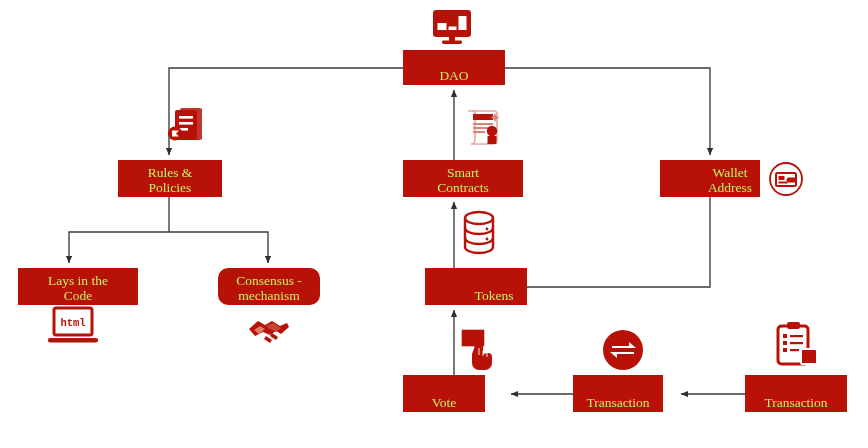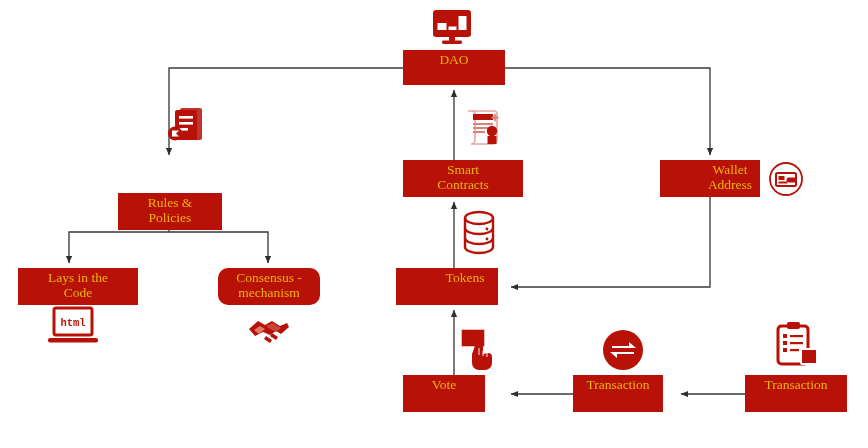--- a/index.html
+++ b/index.html
@@ -7,23 +7,23 @@
     width:868px;height:448px;
     background:#ffffff;
     font-family:"Liberation Serif", serif;
     overflow:hidden;
   }
   #stage{position:relative;width:868px;height:448px;}
 
   .node{
     position:absolute;
     background:#b81208;
-    color:#eab308;
+    color:#bef264;
     display:flex;
-    align-items:flex-start;
+    align-items:flex-end;
     justify-content:center;
     text-align:center;
     line-height:1.12;
     font-size:13.5px;
     font-family:"Liberation Serif", serif;
     box-sizing:border-box;
     padding:2px 4px;
     z-index:5;
   }
   .node span{display:block;white-space:pre-line;}
@@ -63,21 +63,21 @@
       <path d="M573,394 L511,394" marker-end="url(#ah)"></path>
 
       <path d="M745,394 L681,394" marker-end="url(#ah)"></path>
     </g>
   </svg>
 
   <div class="node" style="left:403px;top:50px;width:102px;height:35px;">
     <span>DAO</span>
   </div>
 
-  <div class="node" style="left:118px;top:160px;width:104px;height:37px;margin-top:33px;">
+  <div class="node" style="left:118px;top:160px;width:104px;height:37px;">
     <span>Rules &amp;
 Policies</span>
   </div>
 
   <div class="node" style="left:403px;top:160px;width:120px;height:37px;">
     <span>Smart
 Contracts</span>
   </div>
 
   <div class="node" style="left:660px;top:160px;width:100px;height:37px;padding-left:44px;">
@@ -88,21 +88,21 @@
   <div class="node" style="left:18px;top:268px;width:120px;height:37px;">
     <span>Lays in the
 Code</span>
   </div>
 
   <div class="node" style="left:218px;top:268px;width:102px;height:37px;border-radius:10px;">
     <span>Consensus -
 mechanism</span>
   </div>
 
-  <div class="node" style="left:396px;top:268px;width:102px;height:37px;padding-left:40px;">
+  <div class="node" style="left:425px;top:268px;width:102px;height:37px;padding-left:40px;">
     <span>Tokens</span>
   </div>
 
   <div class="node" style="left:403px;top:375px;width:82px;height:37px;">
     <span>Vote</span>
   </div>
 
   <div class="node" style="left:573px;top:375px;width:90px;height:37px;">
     <span>Transaction</span>
   </div>

